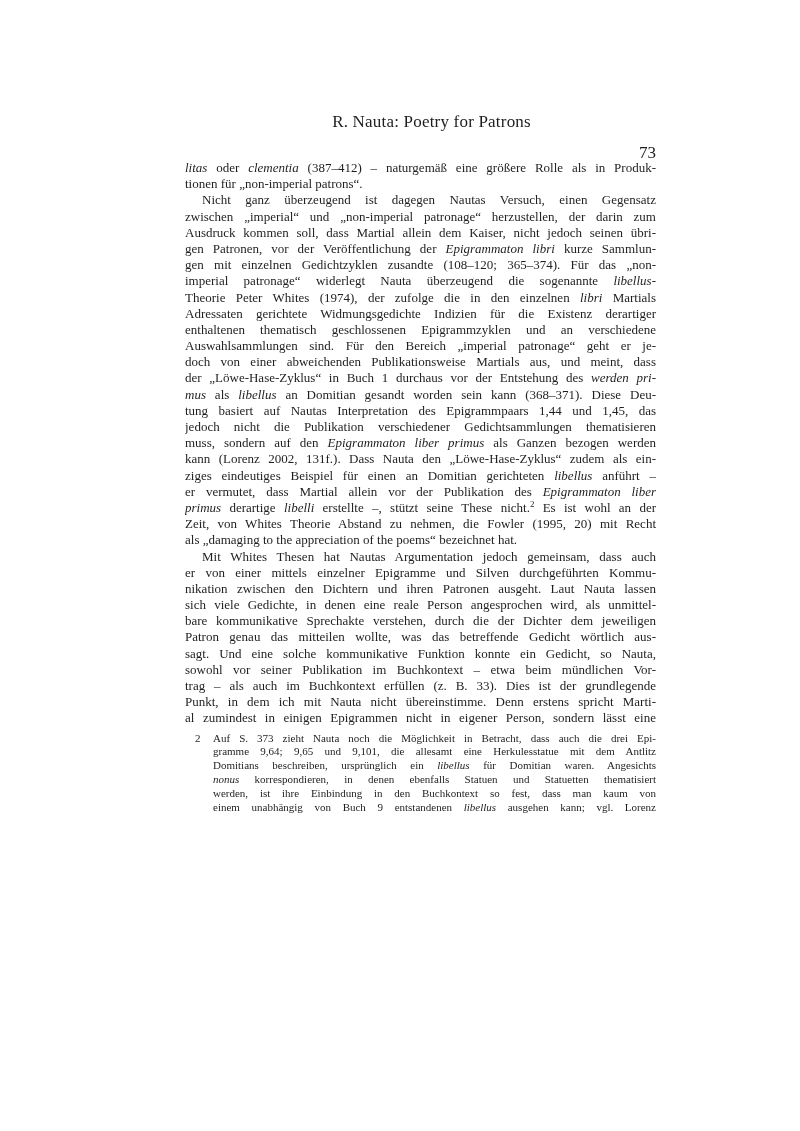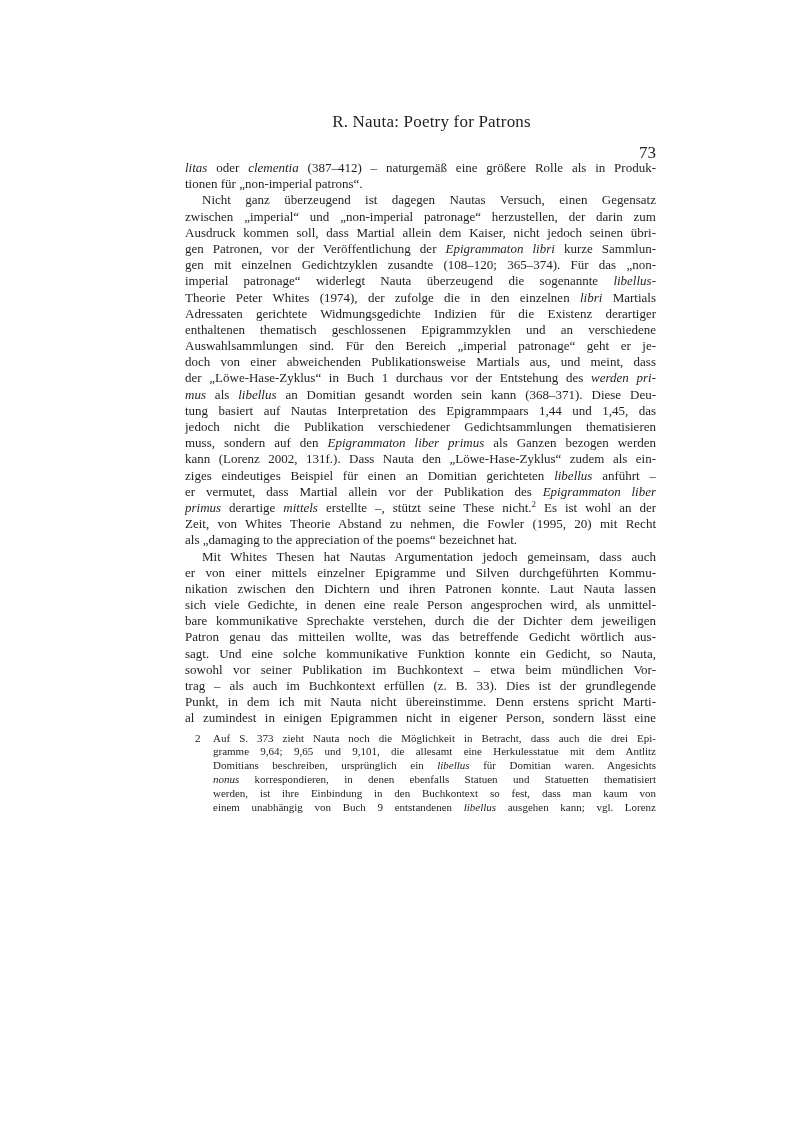--- a/index.html
+++ b/index.html
@@ -97,26 +97,26 @@
         <div class="line">Auswahlsammlungen sind. Für den Bereich „imperial patronage“ geht er je-</div>
         <div class="line">doch von einer abweichenden Publikationsweise Martials aus, und meint, dass</div>
         <div class="line">der „Löwe-Hase-Zyklus“ in Buch 1 durchaus vor der Entstehung des <i>werden pri-</i></div>
         <div class="line"><i>mus</i> als <i>libellus</i> an Domitian gesandt worden sein kann (368–371). Diese Deu-</div>
         <div class="line">tung basiert auf Nautas Interpretation des Epigrammpaars 1,44 und 1,45, das</div>
         <div class="line">jedoch nicht die Publikation verschiedener Gedichtsammlungen thematisieren</div>
         <div class="line">muss, sondern auf den <i>Epigrammaton liber primus</i> als Ganzen bezogen werden</div>
         <div class="line">kann (Lorenz 2002, 131f.). Dass Nauta den „Löwe-Hase-Zyklus“ zudem als ein-</div>
         <div class="line">ziges eindeutiges Beispiel für einen an Domitian gerichteten <i>libellus</i> anführt –</div>
         <div class="line">er vermutet, dass Martial allein vor der Publikation des <i>Epigrammaton liber</i></div>
-        <div class="line"><i>primus</i> derartige <i>mittels</i> erstellte –, stützt seine These nicht.<sup>2</sup> Es ist wohl an der</div>
+        <div class="line"><i>primus</i> derartige <i>libelli</i> erstellte –, stützt seine These nicht.<sup>2</sup> Es ist wohl an der</div>
         <div class="line">Zeit, von Whites Theorie Abstand zu nehmen, die Fowler (1995, 20) mit Recht</div>
         <div class="line last">als „damaging to the appreciation of the poems“ bezeichnet hat.</div>
         <div class="line indent">Mit Whites Thesen hat Nautas Argumentation jedoch gemeinsam, dass auch</div>
         <div class="line">er von einer mittels einzelner Epigramme und Silven durchgeführten Kommu-</div>
-        <div class="line">nikation zwischen den Dichtern und ihren Patronen konnte. Laut Nauta lassen</div>
+        <div class="line">nikation zwischen den Dichtern und ihren Patronen ausgeht. Laut Nauta lassen</div>
         <div class="line">sich viele Gedichte, in denen eine reale Person angesprochen wird, als unmittel-</div>
         <div class="line">bare kommunikative Sprechakte verstehen, durch die der Dichter dem jeweiligen</div>
         <div class="line">Patron genau das mitteilen wollte, was das betreffende Gedicht wörtlich aus-</div>
         <div class="line">sagt. Und eine solche kommunikative Funktion konnte ein Gedicht, so Nauta,</div>
         <div class="line">sowohl vor seiner Publikation im Buchkontext – etwa beim mündlichen Vor-</div>
         <div class="line">trag – als auch im Buchkontext erfüllen (z. B. 33). Dies ist der grundlegende</div>
         <div class="line">Punkt, in dem ich mit Nauta nicht übereinstimme. Denn erstens spricht Marti-</div>
         <div class="line">al zumindest in einigen Epigrammen nicht in eigener Person, sondern lässt eine</div>
       </div>
     <div class="footnote">

